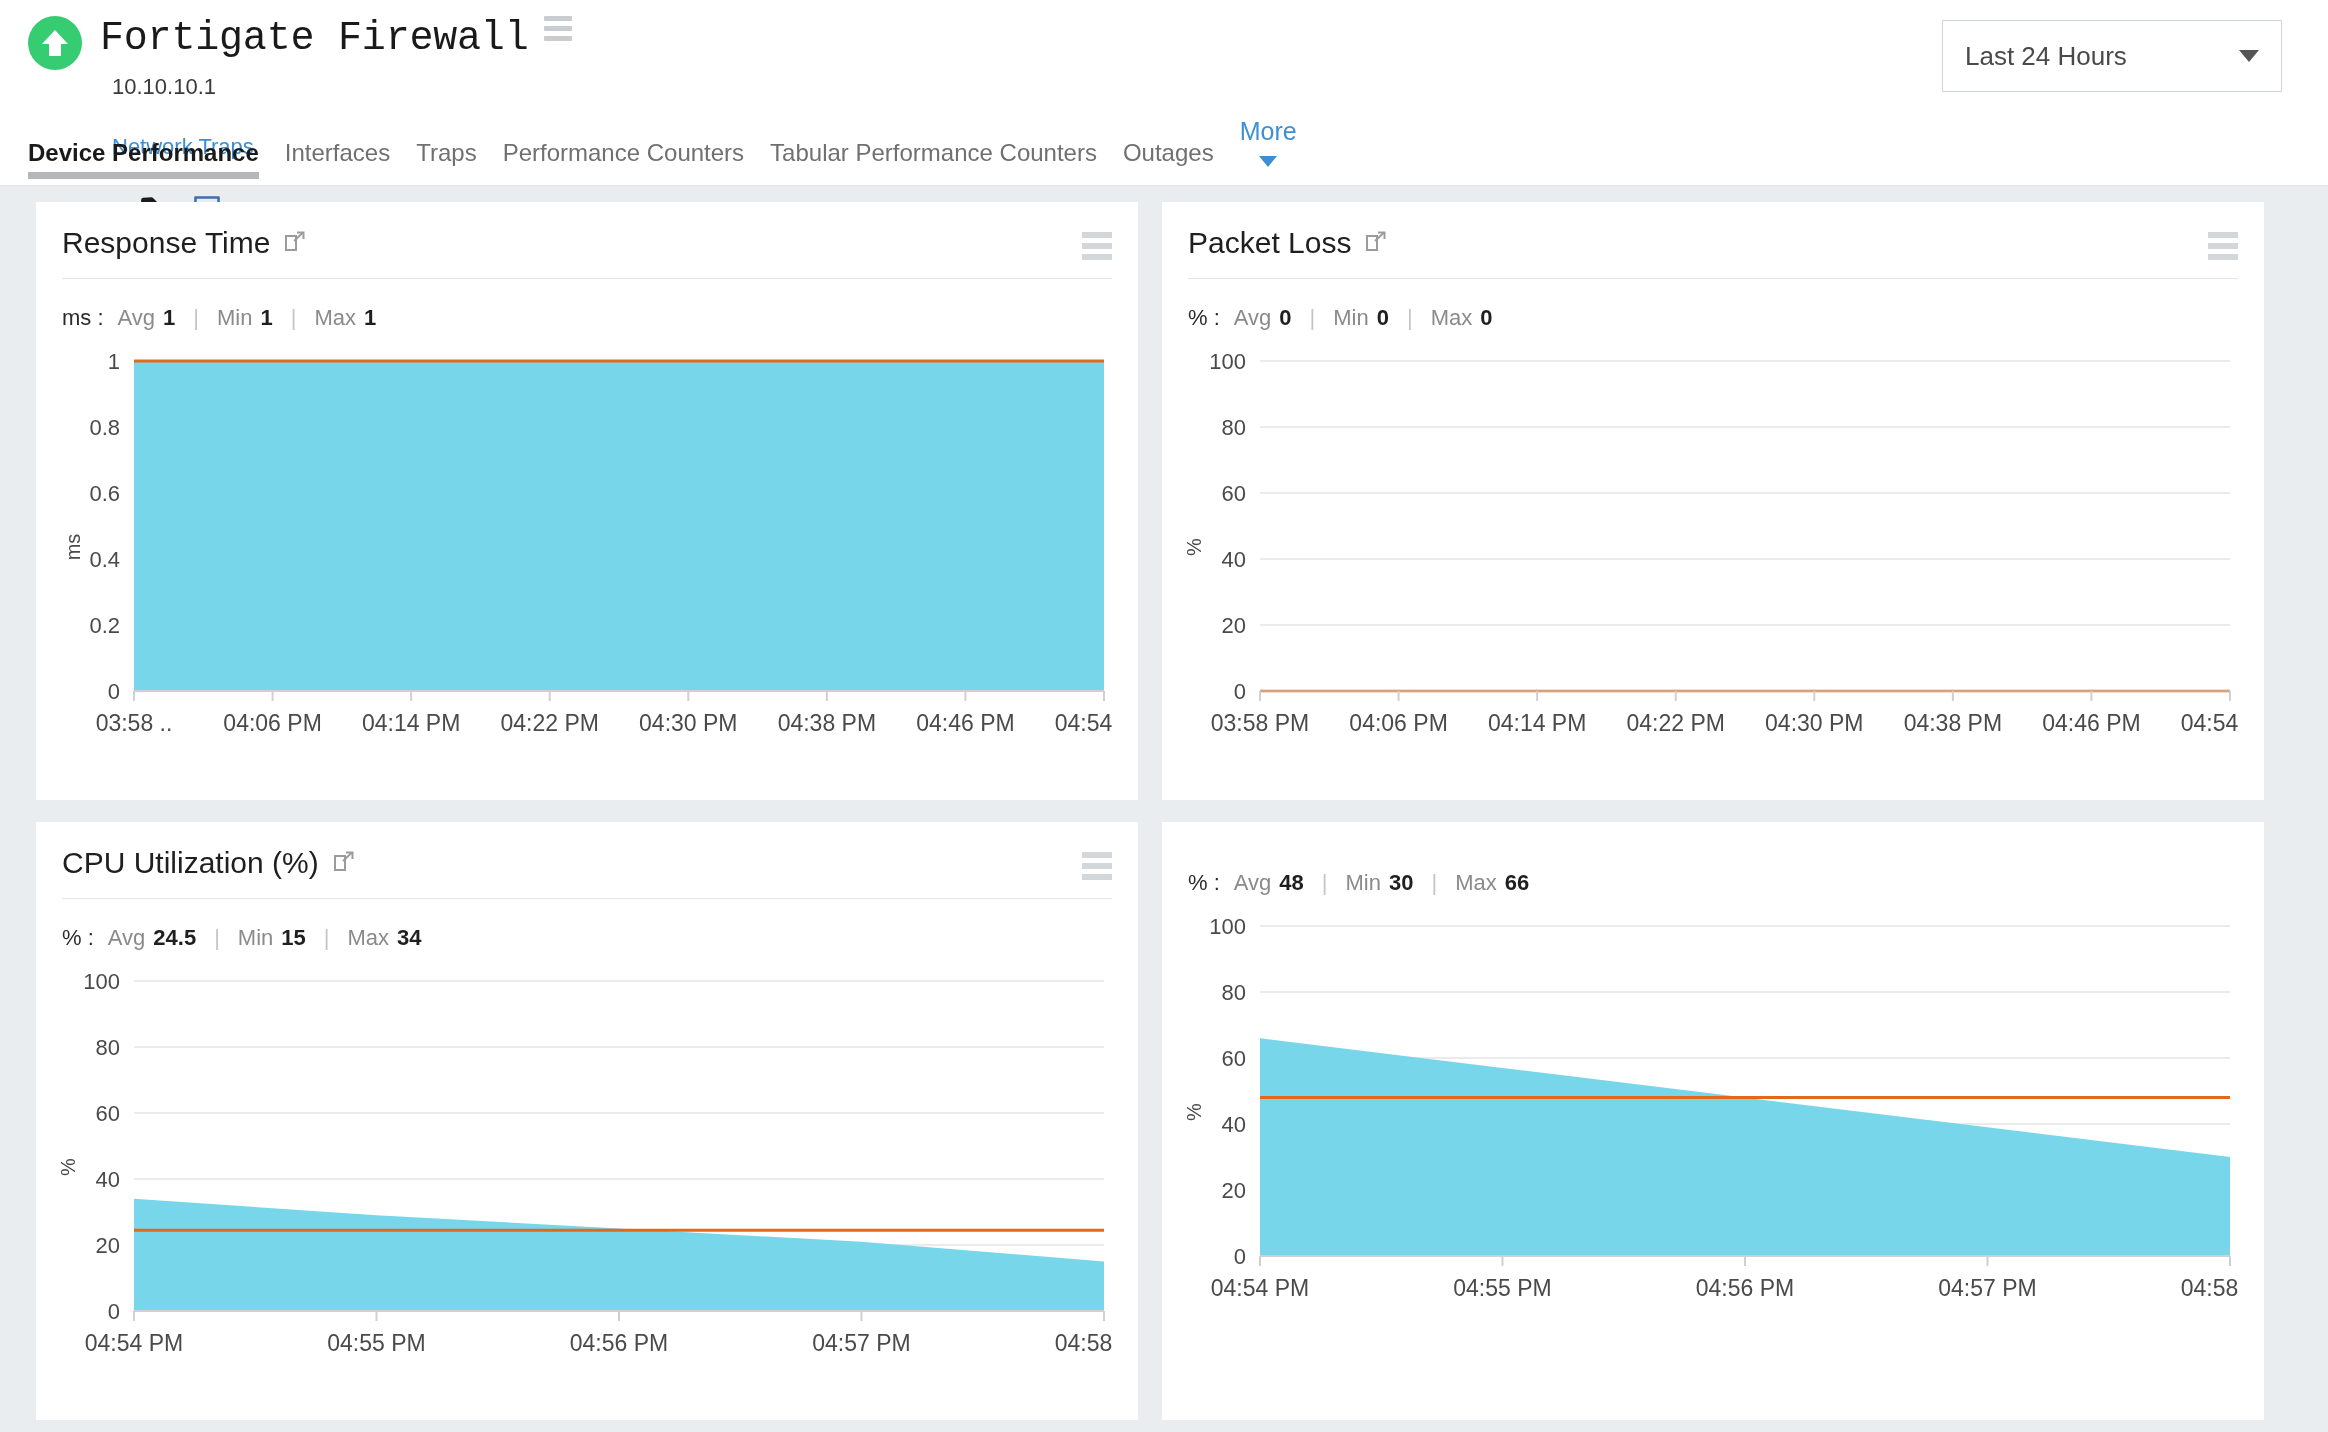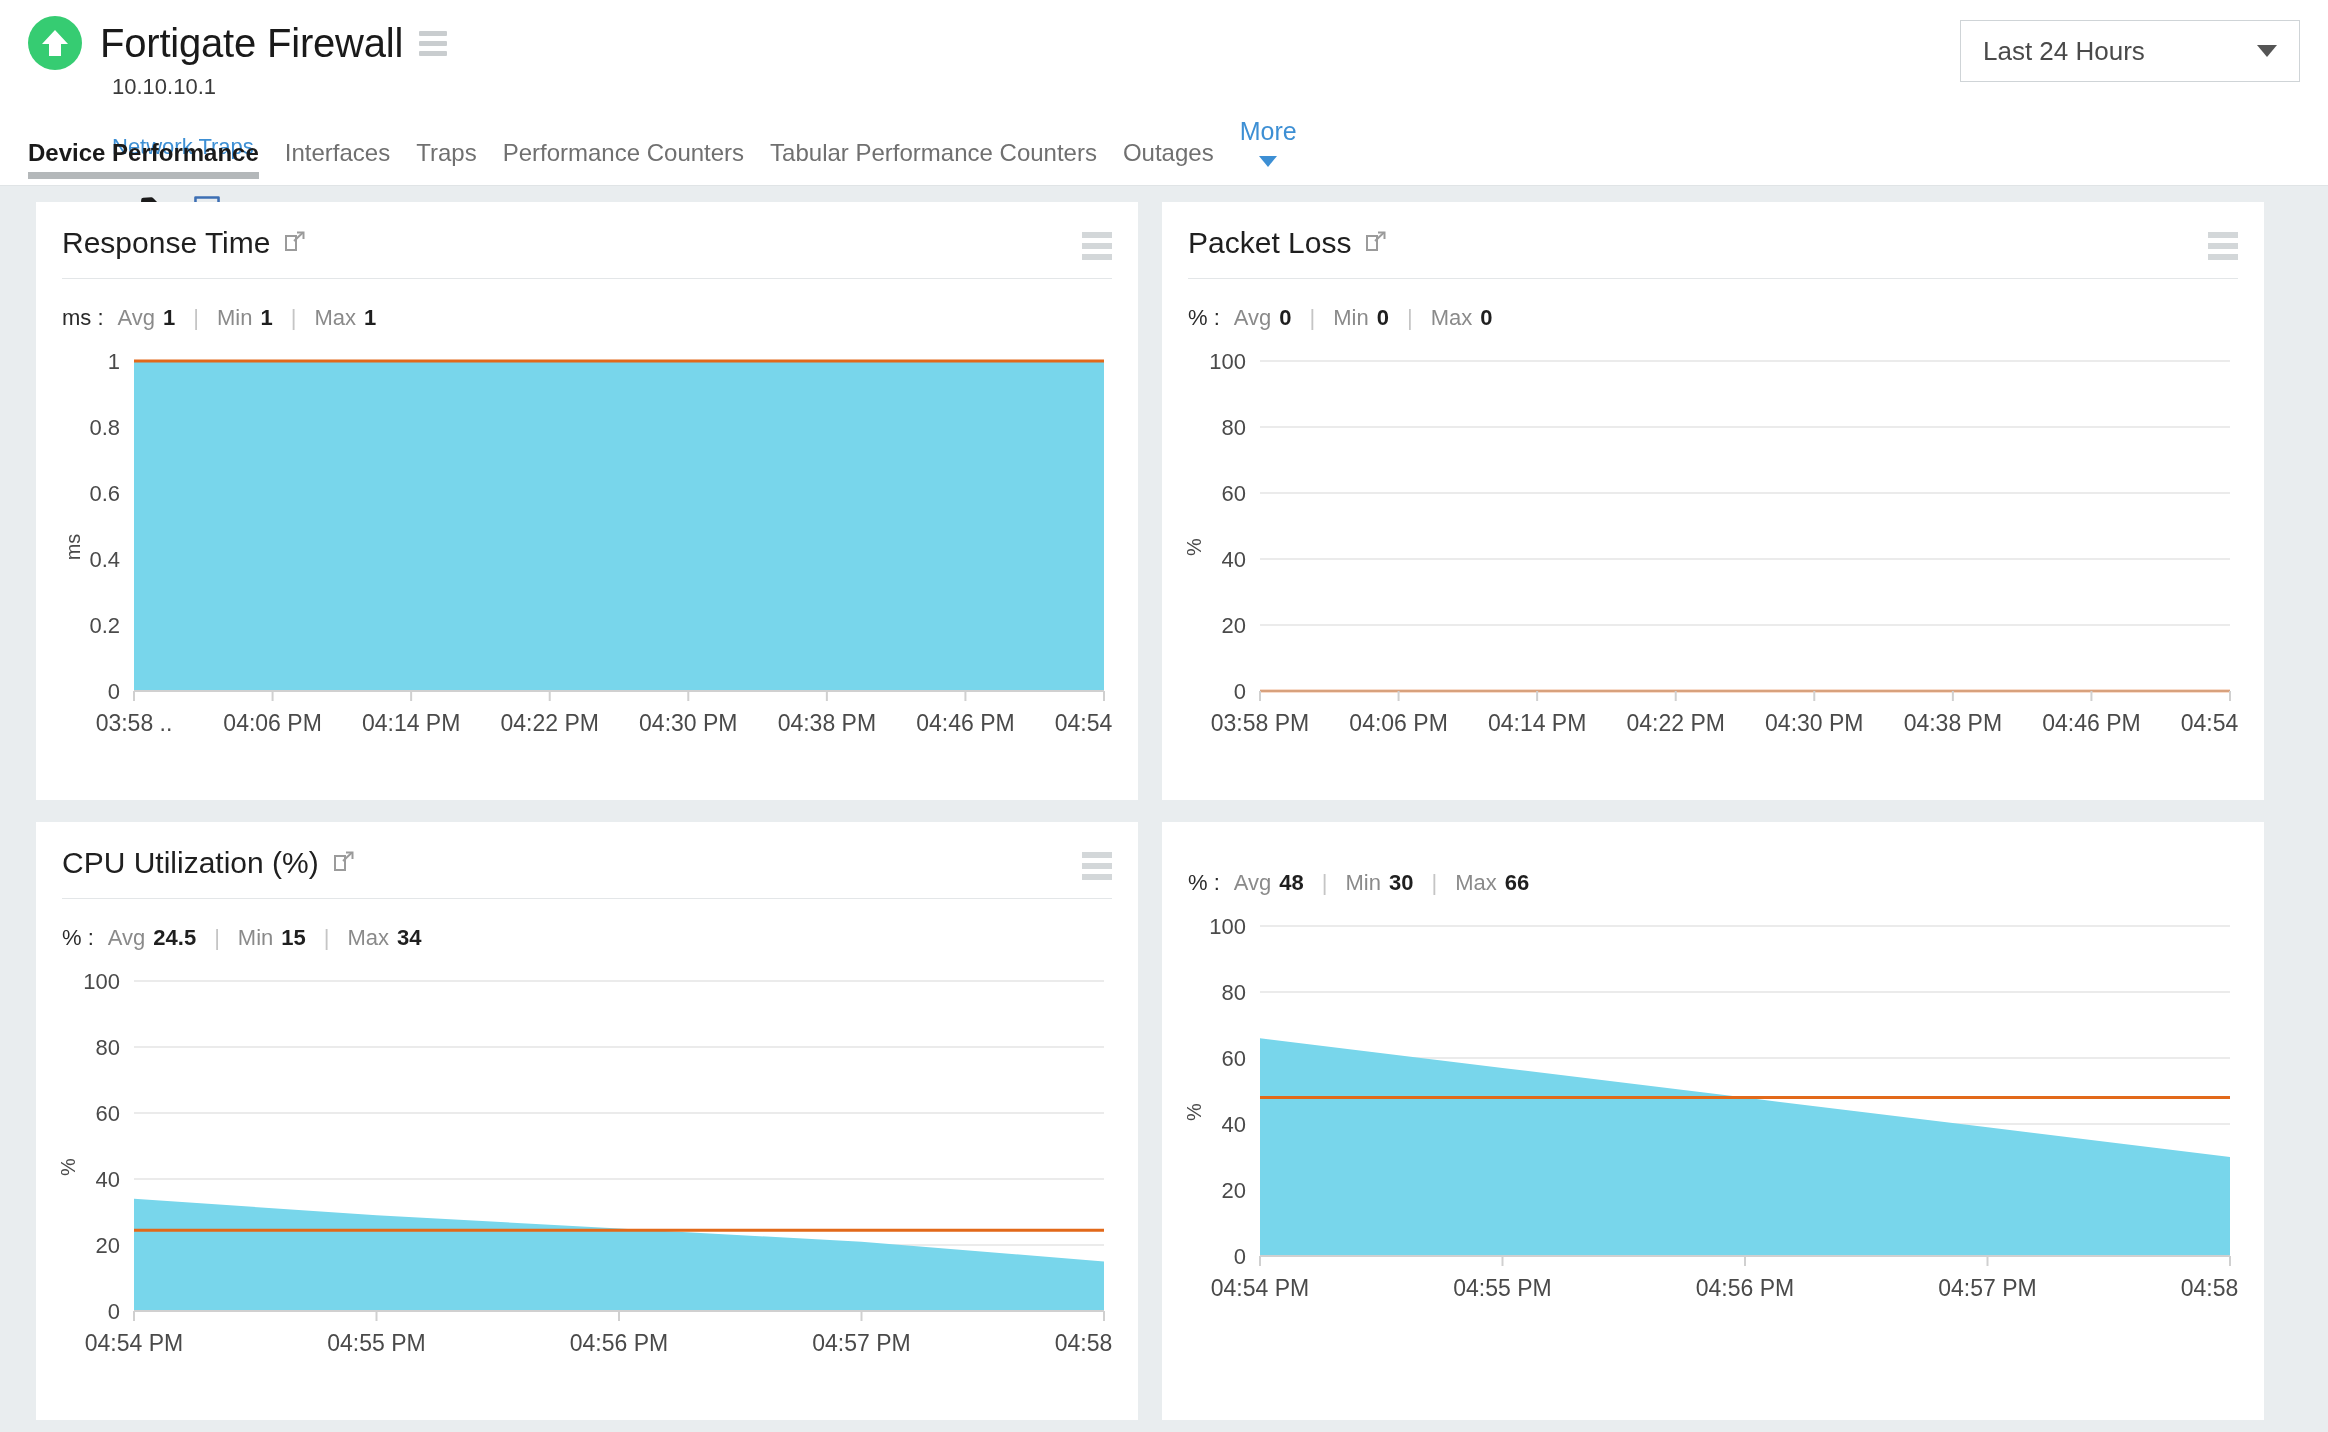--- a/index.html
+++ b/index.html
@@ -11,21 +11,21 @@
   }
 
   
   .topbar {
     position: relative;
     background: #ffffff;
     height: 186px;
     width: 100%;
     border-bottom: 1px solid #e0e4e6;
   }
-  .title-row { display: flex; align-items: center; padding: 16px 0 0 28px; }
+  .title-row { display: flex; align-items: flex-start; padding: 16px 0 0 28px; font-family: Liberation Mono, monospace; }
   .status-badge {
     width: 54px; height: 54px; border-radius: 50%;
     background: #36cc72; display: flex; align-items: center; justify-content: center;
     flex: 0 0 auto; margin-right: 18px;
   }
   .status-badge svg { display: block; }
   .device-title {
     font-size: 40px; font-weight: 400; color: #1a1a1a; letter-spacing: -0.2px;
     white-space: nowrap;
   }
@@ -52,22 +52,22 @@
   .tab.active { color: #1a1a1a; font-weight: bold; }
   .tab.active::after {
     content: ""; position: absolute; left: 0; right: 18px; bottom: 6px;
     height: 7px; background: #b4b8ba;
   }
   .tab-more { font-size: 25px; color: #3d8fd4; display: flex; align-items: center; gap: 10px; padding-bottom: 18px; cursor: pointer; flex-direction: column; }
   .caret-down { width: 0; height: 0; border-left: 9px solid transparent; border-right: 9px solid transparent; border-top: 11px solid #3d8fd4; }
 
   
   .period-picker {
-    position: absolute; top: 20px; right: 28px;
-    width: 340px; height: 62px;
+    position: absolute; top: 20px; right: 46px;
+    width: 340px; height: 72px;
     border: 1px solid #cfd4d7; background: #fff;
     display: flex; align-items: center; justify-content: space-between;
     padding: 0 22px; cursor: pointer;
   }
   .period-label { font-size: 26px; color: #4a4a4a; }
   .caret-dark { width: 0; height: 0; border-left: 10px solid transparent; border-right: 10px solid transparent; border-top: 12px solid #555; }
 
   
   .board { padding: 16px 28px 0 36px; display: flex; flex-wrap: wrap; gap: 22px 24px; }
   .card {

